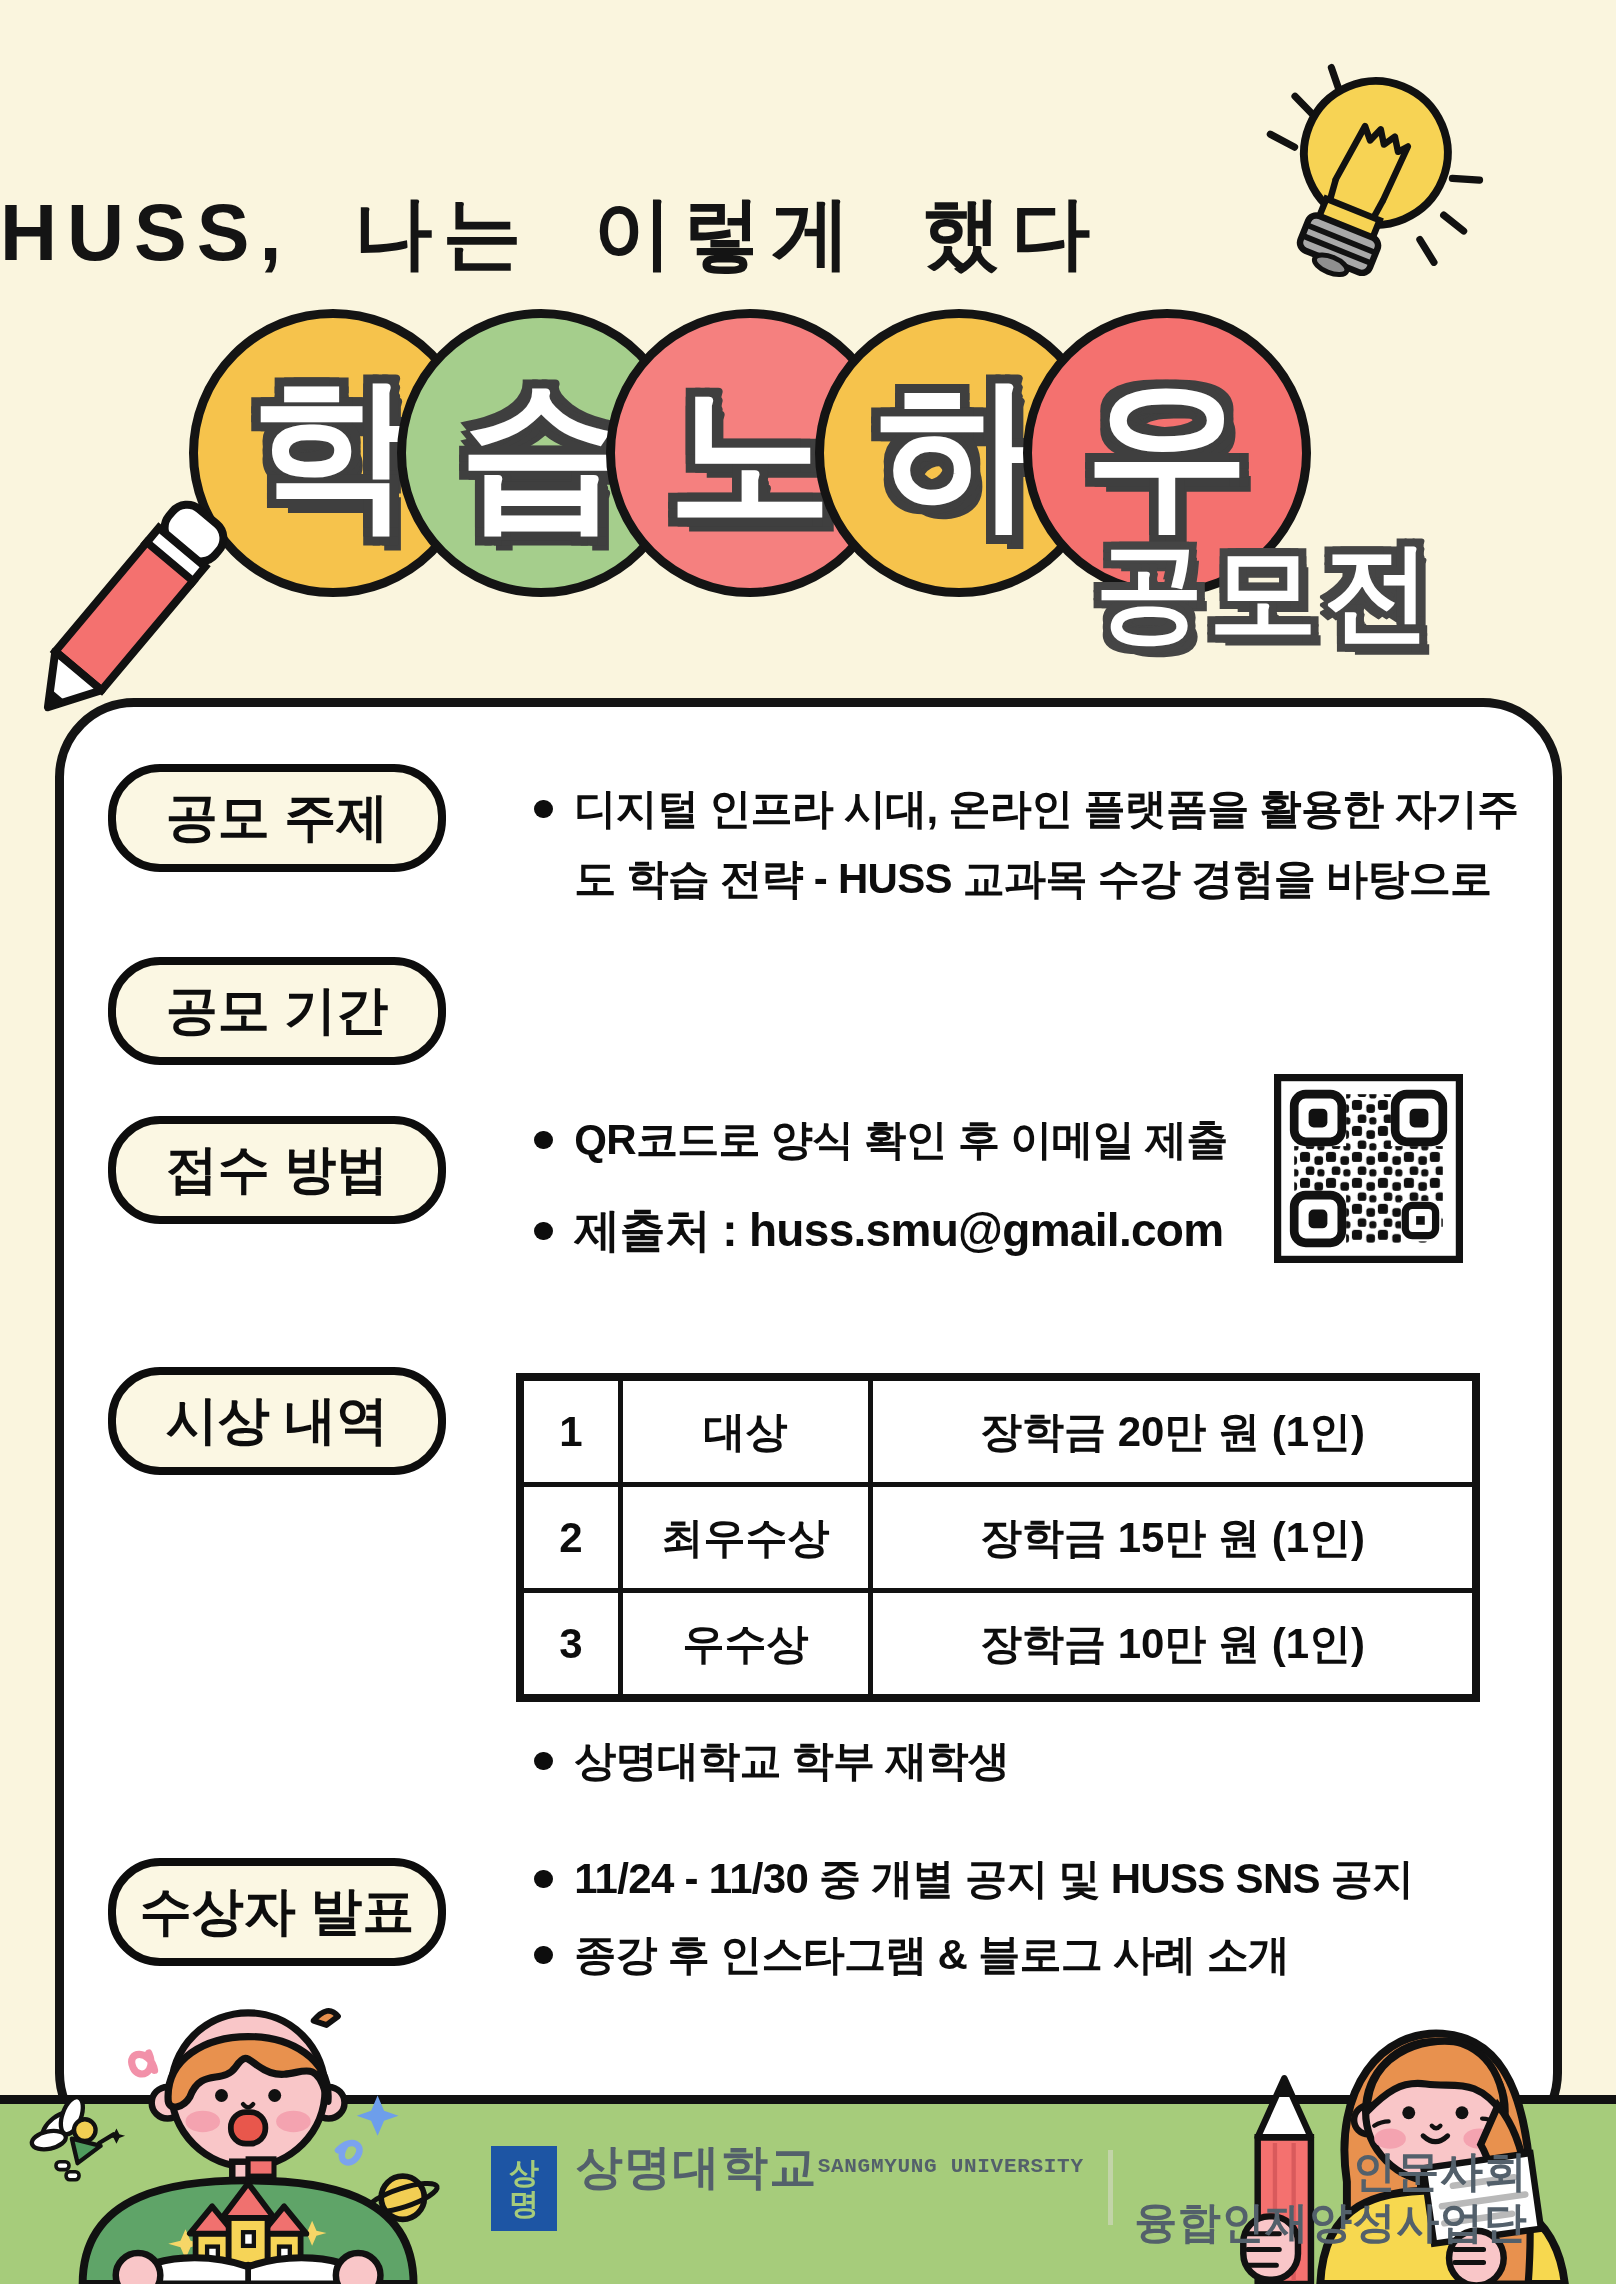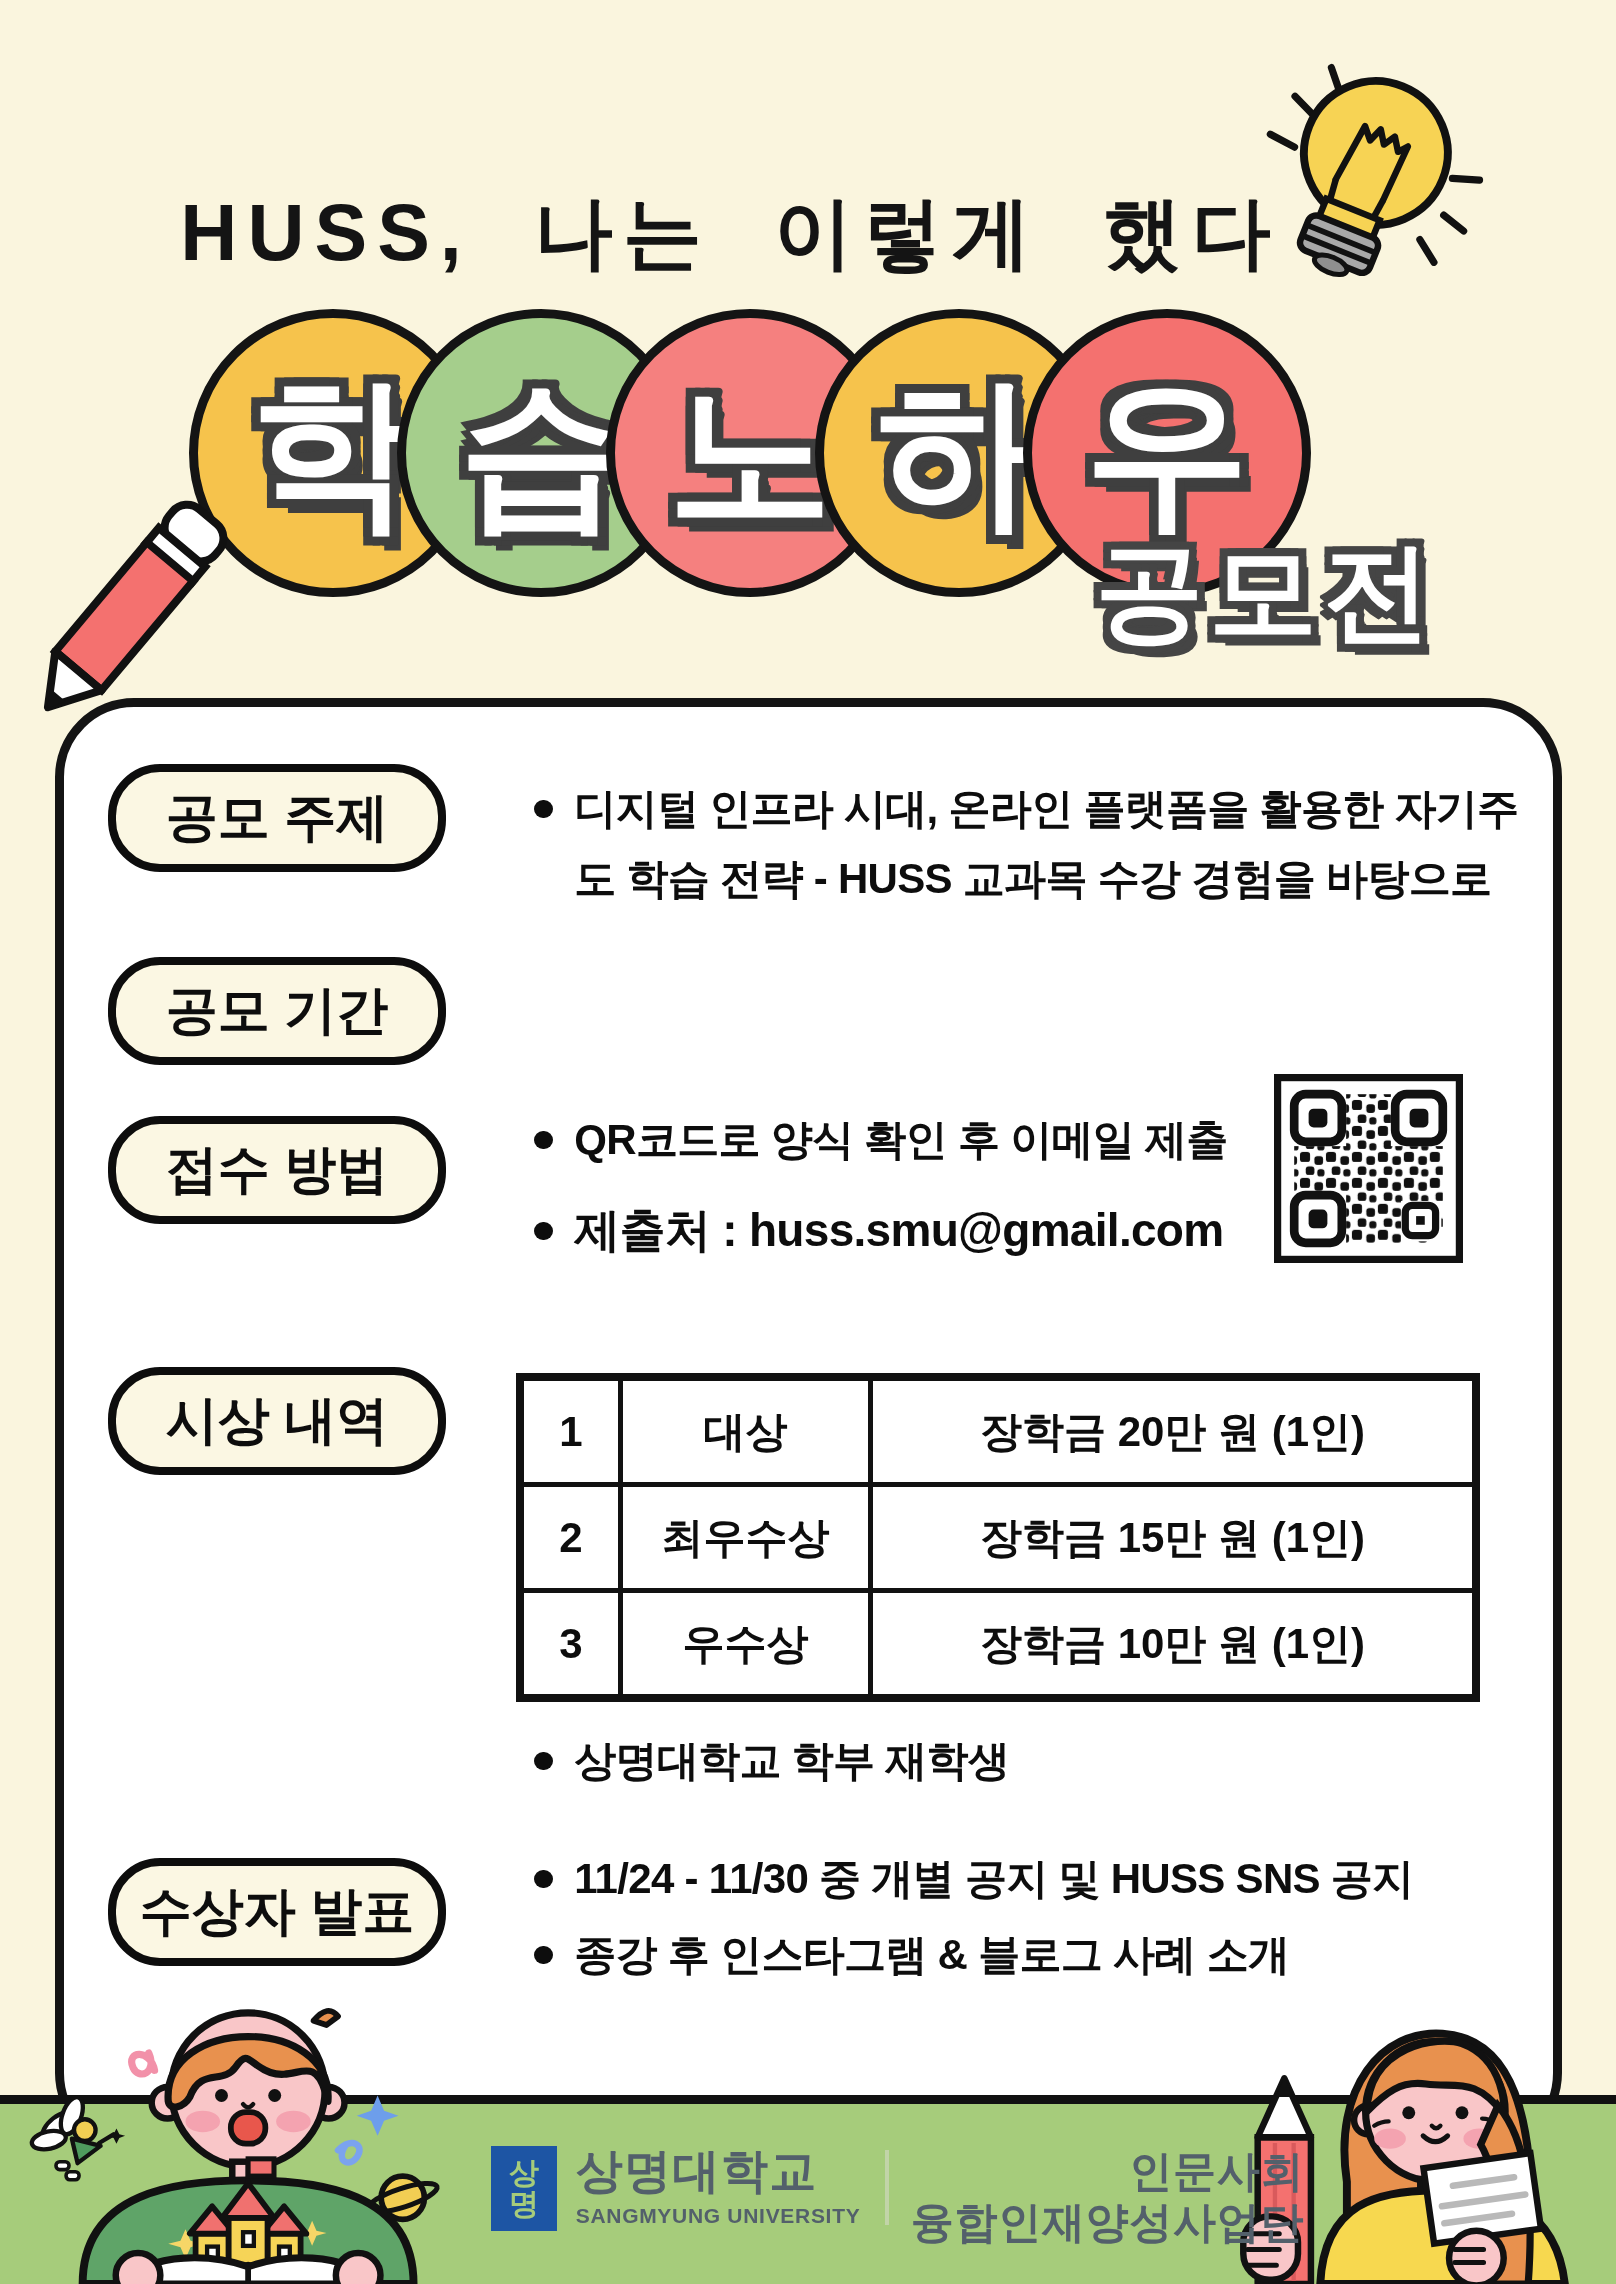--- a/index.html
+++ b/index.html
@@ -1,20 +1,20 @@
 <!DOCTYPE html>
 <html style="font-size:11.5px"><head>
 <meta charset="utf-8">
 <style>
   html,body{margin:0;padding:0;}
   body{font-family:"Liberation Sans","DejaVu Sans",sans-serif;}
   #poster{position:relative;width:1616px;height:2284px;background:#FAF5DE;overflow:hidden;}
 
   
-  .tagline{position:absolute;left:0;top:181px;width:1461px;text-align:center;
+  .tagline{position:absolute;left:0;top:181px;width:1461px;text-align:left;
     font-size:79px;font-weight:800;color:#141414;letter-spacing:10px;word-spacing:30px;white-space:nowrap;}
   .bulb{position:absolute;left:1254px;top:63px;width:237px;height:223px;}
 
   .title-circle{position:absolute;top:309px;width:288px;height:288px;border-radius:50%;
     border:9.4px solid #141414;box-sizing:border-box;display:flex;align-items:center;justify-content:center;}
   .title-circle span{font-size:164px;font-weight:900;color:#ffffff;line-height:1;
     text-shadow:-9.4px -9.4px 0 #3F3F3F,0 -9.4px 0 #3F3F3F,9.4px -9.4px 0 #3F3F3F,
                 -9.4px 0 0 #3F3F3F,9.4px 0 0 #3F3F3F,
                 -9.4px 9.4px 0 #3F3F3F,0 9.4px 0 #3F3F3F,9.4px 9.4px 0 #3F3F3F,
                 11.5px 13.7px 0 #3F3F3F;}
@@ -58,21 +58,21 @@
   
   .band{position:absolute;left:0;top:2095px;width:1616px;height:189px;
     background:#A6CC7B;border-top:9.4px solid #111;box-sizing:content-box;z-index:8;}
   .boy{position:absolute;left:14.4px;top:2002px;width:461px;height:282px;z-index:9;}
   .girl{position:absolute;left:1223px;top:2002px;width:360px;height:282px;z-index:9;}
 
   .logo{position:absolute;left:491px;top:2146px;z-index:10;display:flex;align-items:flex-start;}
   .logo-mark{width:66px;height:85px;background:#1D55A4;display:flex;flex-direction:column;
     align-items:center;justify-content:center;line-height:1.02;flex:0 0 auto;}
   .logo-mark span{font-size:30px;font-weight:900;color:#A6CC7B;}
-  .logo-univ{margin-left:18.7px;display:flex;flex-direction:column;}
+  .logo-univ{margin-left:18.7px;display:flex;flex-direction:row;font-family:Liberation Mono, monospace;}
   .logo-univ .kr{font-size:47px;font-weight:800;color:#53606B;letter-spacing:1.4px;line-height:1.05;}
   .logo-univ .en{margin-top:8.6px;font-size:21px;font-weight:800;color:#53606B;letter-spacing:0.7px;}
   .logo-divider{width:4.3px;height:75px;background:#c2d4a8;margin:4.3px 21.6px 0 24.5px;flex:0 0 auto;}
   .logo-org{display:flex;flex-direction:column;text-align:right;}
   .logo-org span{font-size:43px;font-weight:800;color:#53606B;line-height:1.18;letter-spacing:0.7px;}
 </style>
 </head>
 <body>
 
 <div id="poster">

